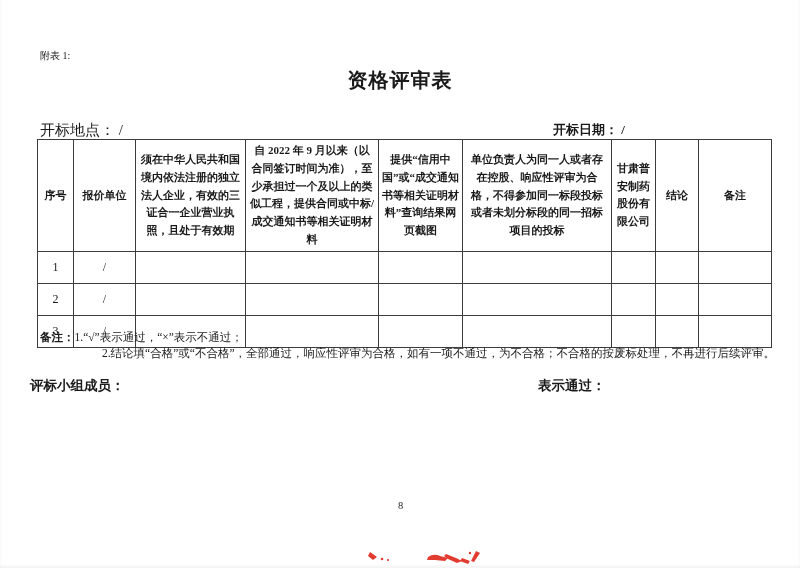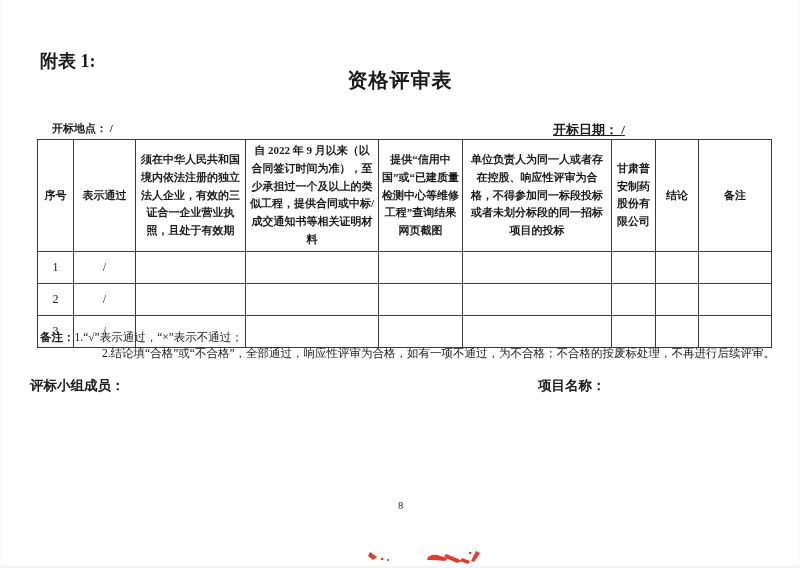--- a/index.html
+++ b/index.html
@@ -8,39 +8,39 @@
     width: 800px;
     height: 568px;
     background: #ffffff;
     font-family: "Liberation Serif", "DejaVu Serif", serif;
     color: #1a1a1a;
     overflow: hidden;
     box-shadow: inset 0 -2px 3px rgba(0,0,0,0.06);
   }
   .appendix {
     position: absolute; left: 40px; top: 49px;
-    font-size: 18px; font-weight: bold;
+    font-size: 10px; font-weight: normal;
   }
   .doc-title {
     position: absolute; left: 0; top: 67px; width: 100%;
     text-align: center; font-size: 20px; font-weight: bold;
     letter-spacing: 1px;
   }
   .project-row {
     position: absolute; left: 40px; top: 102px; width: 740px;
     font-size: 13px; white-space: nowrap;
   }
   .project-row .lbl { font-weight: bold; }
   .place-row {
-    position: absolute; left: 52px; top: 121px;
-    font-size: 11px; font-weight: bold;
+    position: absolute; left: 40px; top: 121px;
+    font-size: 15px; font-weight: normal;
   }
   .date-row {
     position: absolute; left: 553px; top: 121px;
-    font-size: 13px; font-weight: bold; text-decoration: underline;
+    font-size: 13px; font-weight: bold;
   }
   table.qual {
     position: absolute; left: 37px; top: 139px;
     border-collapse: collapse; table-layout: fixed;
     width: 734px;
   }
   table.qual td, table.qual th {
     border: 1px solid #3c3c3c;
     font-size: 11px;
     text-align: center;
@@ -99,24 +99,24 @@
       <col style="width:133px">
         <col style="width:84px">
         <col style="width:149px">
       <col style="width:44px">
         <col style="width:43px">
         <col style="width:73px">
     </colgroup>
     <tbody>
         <tr class="hdr">
       <th>序号</th>
-      <th>表示通过</th>
+      <th>报价单位</th>
       <th>须在中华人民共和国境内依法注册的独立法人企业，有效的三证合一企业营业执照，且处于有效期</th>
       <th>自 2022 年 9 月以来（以合同签订时间为准），至少承担过一个及以上的类似工程，提供合同或中标/成交通知书等相关证明材料</th>
-      <th>提供“信用中国”或“已建质量检测中心等维修工程”查询结果网页截图</th>
+      <th>提供“信用中国”或“成交通知书等相关证明材料”查询结果网页截图</th>
       <th>单位负责人为同一人或者存在控股、响应性评审为合格，不得参加同一标段投标或者未划分标段的同一招标项目的投标</th>
       <th>甘肃普安制药股份有限公司</th>
       <th>结论</th>
       <th>备注</th>
     </tr>
     <tr class="data">
       <td>1</td>
       <td>/</td>
       <td></td>
       <td></td>
@@ -155,21 +155,21 @@
     <div>
       <span class="lbl">备注：</span><span>1.“√”表示通过，“×”表示不通过；</span>
     </div>
     <div class="indent">
       <span>2.结论填“合格”或“不合格”，全部通过，响应性评审为合格，如有一项不通过，为不合格；不合格的按废标处理，不再进行后续评审。</span>
     </div>
   </div>
 
   <div class="sig-row">
     <span class="evaluators">评标小组成员：</span>
-    <span class="supervisors">项目名称：</span>
+    <span class="supervisors">表示通过：</span>
   </div>
 
   <div class="page-number">8</div>
 
   <svg class="stamp" viewBox="0 0 160 22" xmlns="http://www.w3.org/2000/svg">
     <g fill="#e23b30">
       <path d="M12,6 l7,5 -4,3 -5,-4 z"></path>
       <circle cx="24" cy="13" r="1.3"></circle>
       <circle cx="30" cy="14" r="1.1"></circle>
       <path d="M70,11 q6,-4 12,-1 l8,2 -3,3 -10,-1 -8,0 z"></path>

